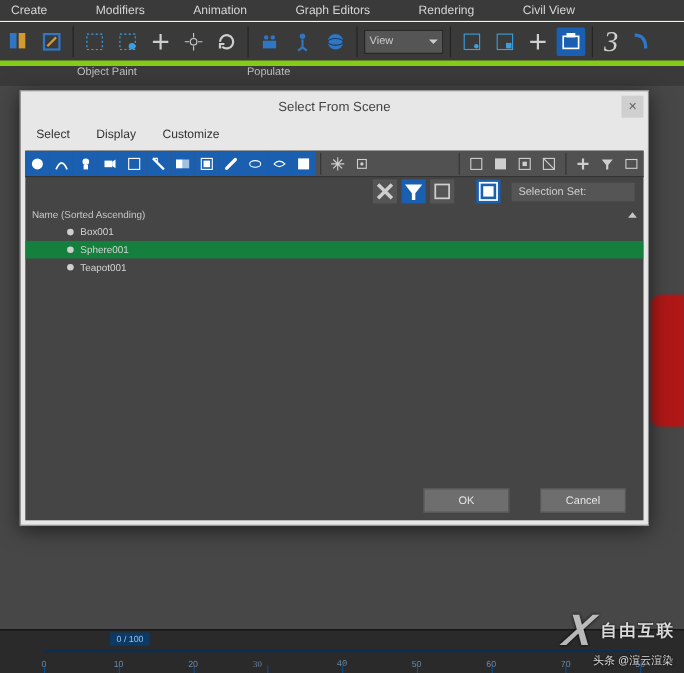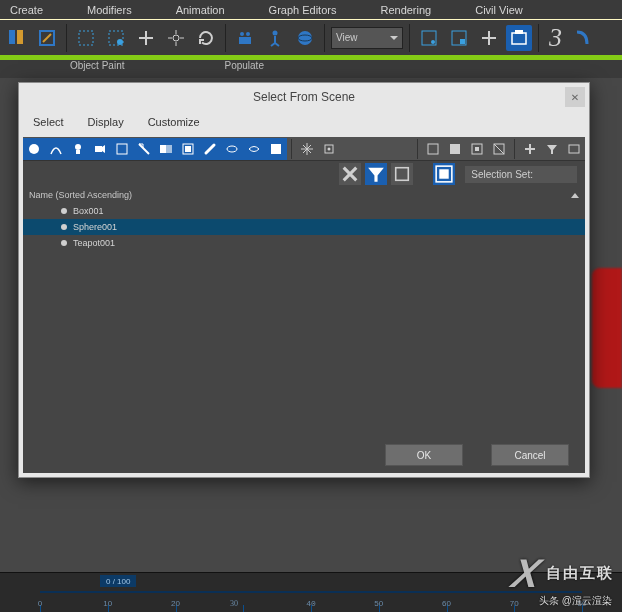--- a/index.html
+++ b/index.html
@@ -44,21 +44,21 @@
   .row2 { height:26px; display:flex; align-items:center; justify-content:flex-end; gap:4px; padding-right:8px; color:#cfcfcf; font-size:10px;}
   .row2 .sq{width:22px;height:22px;display:flex;align-items:center;justify-content:center;background:#555;}
   .row2 .sq.on{background:#1a5fb0;}
   .row2 .sel-label{margin-left:6px; background:#555; padding:3px 44px 3px 6px;}
   
   
   .list-hdr{height:16px;padding:0 6px;color:#c8c8c8;font-size:9px;display:flex;justify-content:space-between;align-items:center;}
   .list-hdr .caret{border-left:4px solid transparent;border-right:4px solid transparent;border-bottom:5px solid #c8c8c8;}
   .list{flex:1;overflow:auto;}
   .row{height:16px;display:flex;align-items:center;gap:6px;padding-left:38px;color:#d4d4d4;font-size:9px;}
-  .row.selected{background:#0c4a6e;}
+  .row.selected{background:#15803d;}
   .row .dot{width:6px;height:6px;border-radius:50%;background:#cfcfcf;}
 
   
   .dlg-footer{height:36px;display:flex;justify-content:flex-end;align-items:center;gap:28px;padding-right:16px;}
   .btn{min-width:78px;height:22px;background:#6e6e6e;color:#e6e6e6;font-size:10px;display:flex;align-items:center;justify-content:center;border:1px solid #555;}
 
   
   .timeline{position:absolute;left:0;right:0;bottom:0;height:40px;background:#2a2a2a;border-top:1px solid #111;}
   .tl-track{position:absolute;left:40px;right:40px;top:18px;height:2px;background:#0a2f55;}
   .tl-tick{position:absolute;top:14px;width:1px;height:10px;background:#0a4f8f;}

